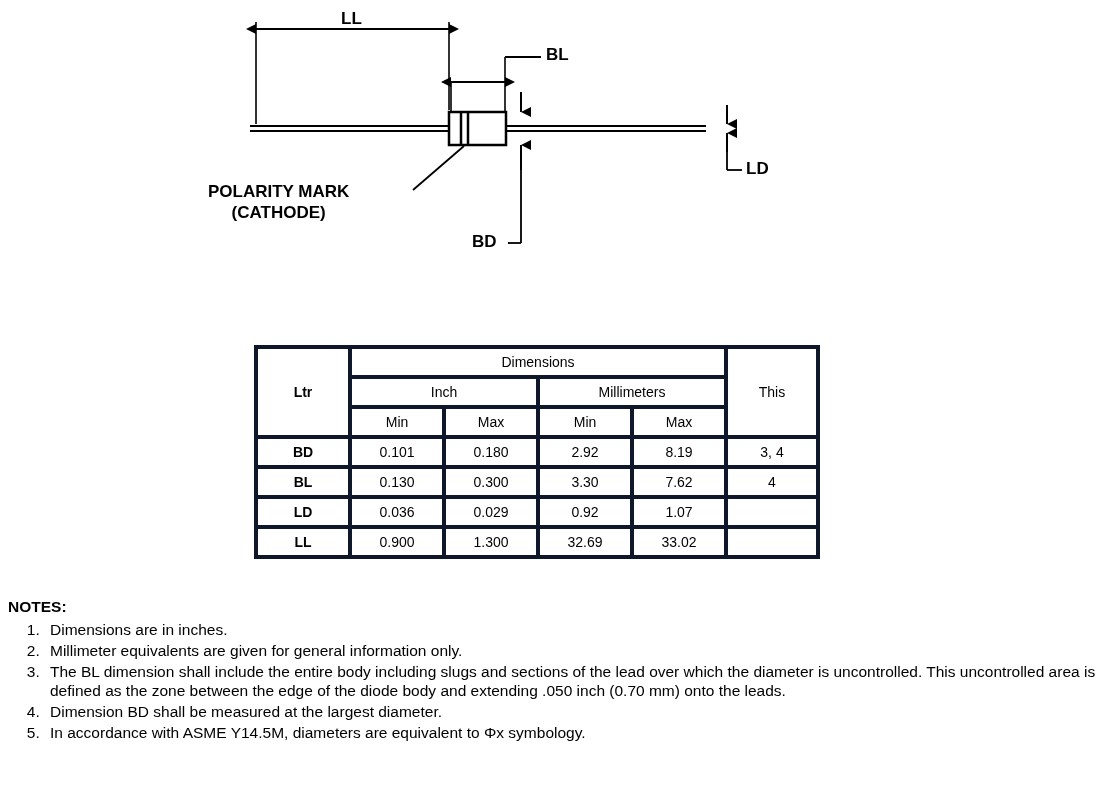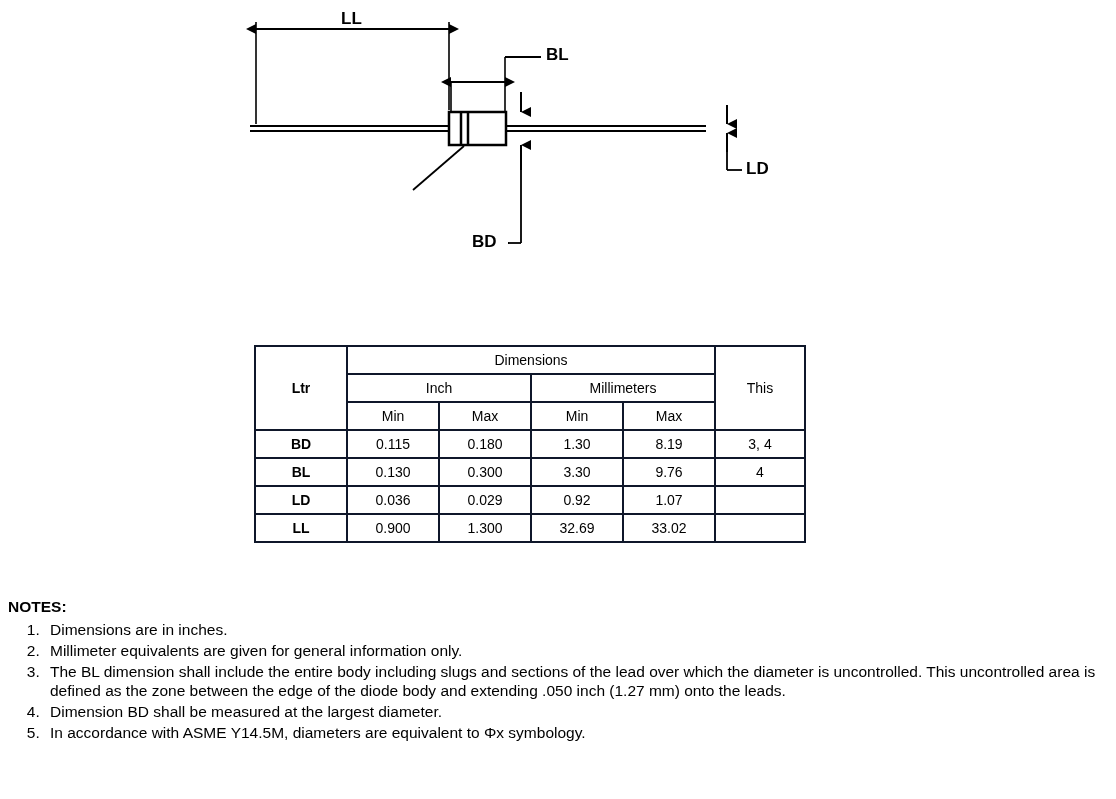--- a/index.html
+++ b/index.html
@@ -43,21 +43,21 @@
   #dim-table-wrap {
     position: absolute;
     left: 254px;
     top: 345px;
   }
   table.dimtable {
     border-collapse: collapse;
     font-size: 14px;
   }
   table.dimtable td, table.dimtable th {
-    border: 2px solid #0f172a;
+    border: 4px solid #0f172a;
     padding: 3px 6px;
     text-align: center;
     font-weight: normal;
     height: 20px;
   }
   table.dimtable .ltr-cell,
   table.dimtable .hdr {
     font-weight: bold;
   }
   .cell-ltr { width: 78px; }
@@ -164,20 +164,24 @@
       <line x1="464" y1="146" x2="413" y2="190" stroke="#000" stroke-width="1.8"></line>
     </g>
   </svg>
 
   
   <div class="dim-label" style="left:341px; top:9px;">LL</div>
   <div class="dim-label" style="left:546px; top:45px;">BL</div>
   <div class="dim-label" style="left:746px; top:159px;">LD</div>
   <div class="dim-label" style="left:472px; top:232px;">BD</div>
 
+  <div class="polarity-text" style="left:208px; top:181px;">
+    <span>POLARITY MARK</span><br>
+    <span>(CATHODE)</span>
+  </div>
 </div>
 
 <div id="dim-table-wrap">
   <table class="dimtable">
     <tbody>
       <tr>
         <td class="hdr cell-ltr" rowspan="3" style="vertical-align:middle;">Ltr</td>
         <td colspan="4">Dimensions</td>
         <td class="cell-notes" rowspan="3" style="vertical-align:middle;">This</td>
       </tr>
@@ -187,32 +191,32 @@
       </tr>
       <tr>
         <td class="cell-num">Min</td>
         <td class="cell-num">Max</td>
         <td class="cell-num">Min</td>
         <td class="cell-num">Max</td>
       </tr>
 
       <tr>
         <td class="ltr-cell">BD</td>
-        <td>0.115</td>
+        <td>0.101</td>
         <td>0.180</td>
-        <td>1.30</td>
+        <td>2.92</td>
         <td>8.19</td>
         <td>3, 4</td>
       </tr>
       <tr>
         <td class="ltr-cell">BL</td>
         <td>0.130</td>
         <td>0.300</td>
         <td>3.30</td>
-        <td>9.76</td>
+        <td>7.62</td>
         <td>4</td>
       </tr>
       <tr>
         <td class="ltr-cell">LD</td>
         <td>0.036</td>
         <td>0.029</td>
         <td>0.92</td>
         <td>1.07</td>
         <td></td>
       </tr>
@@ -226,17 +230,17 @@
       </tr>
     </tbody>
   </table>
 </div>
 
 <div id="notes">
   <div id="notes-title">NOTES:</div>
   <ol class="notes-list">
     <li>Dimensions are in inches.</li>
     <li>Millimeter equivalents are given for general information only.</li>
-    <li>The BL dimension shall include the entire body including slugs and sections of the lead over which the diameter is uncontrolled. This uncontrolled area is defined as the zone between the edge of the diode body and extending .050 inch (1.27 mm) onto the leads.</li>
+    <li>The BL dimension shall include the entire body including slugs and sections of the lead over which the diameter is uncontrolled. This uncontrolled area is defined as the zone between the edge of the diode body and extending .050 inch (0.70 mm) onto the leads.</li>
     <li>Dimension BD shall be measured at the largest diameter.</li>
     <li>In accordance with ASME Y14.5M, diameters are equivalent to Φx symbology.</li>
   </ol>
 </div>
 
 </body></html>

